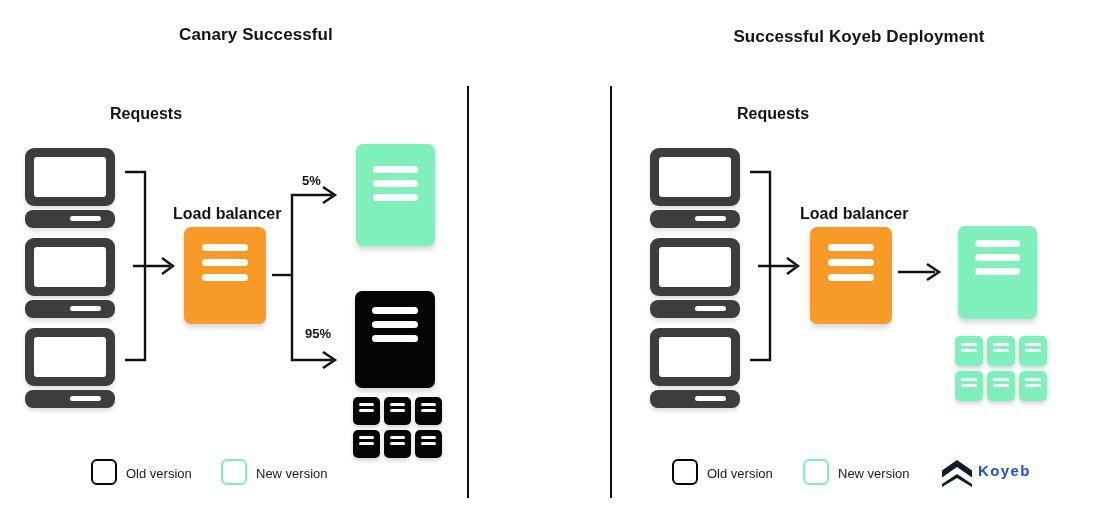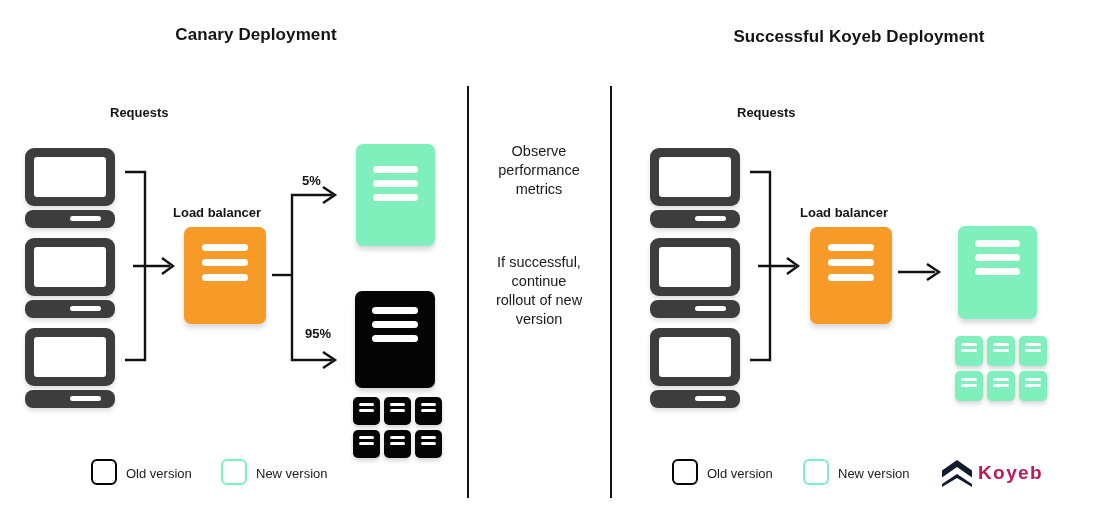--- a/index.html
+++ b/index.html
@@ -2,21 +2,21 @@
 <html><head>
 <meta charset="utf-8">
 <style>
   html,body{margin:0;padding:0;background:#ffffff;}
   body{width:1102px;height:514px;font-family:"Liberation Sans",sans-serif;color:#111;}
   #canvas{position:relative;width:1102px;height:514px;overflow:hidden;background:#fff;}
 
   .abs{position:absolute;}
 
   .title{font-size:17px;font-weight:bold;color:#141414;text-align:center;letter-spacing:.1px;white-space:nowrap;}
-  .section-label{font-size:13px;font-weight:bold;color:#141414;white-space:nowrap;}
+  .section-label{font-size:16px;font-weight:bold;color:#141414;white-space:nowrap;}
   .pct-label{font-size:13px;font-weight:bold;color:#111;white-space:nowrap;}
   .mid-text{font-size:14.5px;line-height:19px;color:#1a1a1a;text-align:center;font-weight:400;}
   .legend-text{font-size:13px;color:#1a1a1a;white-space:nowrap;}
 
   .divider{background:#111;width:2px;}
 
   
   .computer{width:98px;height:84px;}
   .computer .mon{position:absolute;left:0;top:0;width:90px;height:58px;background:#3d3d3d;
       border-radius:9px;box-shadow:0 3px 4px rgba(0,0,0,.13);}
@@ -30,28 +30,28 @@
   .card .ln{position:absolute;background:#fff;border-radius:4px;height:7px;}
 
   
   .node{border-radius:5px;box-shadow:0 3px 4px rgba(0,0,0,.16);}
   .node .nl{position:absolute;background:#fff;border-radius:2px;height:3px;left:6px;right:6px;}
 
   
   .sw{width:26px;height:26px;border-radius:6px;background:#fff;box-sizing:border-box;}
 
   svg{display:block;overflow:visible;}
-  .koyeb-word{font-size:19px;font-weight:bold;color:#be185d;letter-spacing:1.4px;font-family:"Liberation Sans",sans-serif;}
+  .koyeb-word{font-size:15px;font-weight:bold;color:#1d4ed8;letter-spacing:1.4px;font-family:"Liberation Sans",sans-serif;}
 </style>
 </head>
 <body>
 
 <div id="canvas">
 
-  <div class="abs title" style="left:90px;top:25px;width:332px;">Canary Deployment</div>
+  <div class="abs title" style="left:90px;top:25px;width:332px;">Canary Successful</div>
   <div class="abs title" style="left:690px;top:27px;width:338px;">Successful Koyeb Deployment</div>
 
   <div class="abs divider" style="left:467px;top:86px;height:412px;"></div>
   <div class="abs divider" style="left:610px;top:86px;height:412px;"></div>
 
   <div class="abs section-label" style="left:110px;top:105px;">Requests</div>
 
   <div class="abs computer" style="left:25px;top:148px;">
     <div class="mon"></div>
       <div class="scr"></div>
@@ -129,22 +129,20 @@
   <div class="abs node" style="left:415px;top:430px;width:27px;height:28px;background:#050505;">
       <div class="nl" style="top:6px;"></div>
       <div class="nl" style="top:12px;"></div>
     </div>
 
   <div class="abs sw" style="left:91px;top:459px;border:2.5px solid #050505;"></div>
   <div class="abs legend-text" style="left:126px;top:466px;">Old version</div>
   <div class="abs sw" style="left:221px;top:459px;border:2.5px solid #7FEFBC;"></div>
   <div class="abs legend-text" style="left:256px;top:466px;">New version</div>
 
-  <div class="abs mid-text" style="left:482px;top:142px;width:114px;">Observe<br>performance<br>metrics</div>
-  <div class="abs mid-text" style="left:478px;top:253px;width:122px;">If successful,<br>continue<br>rollout of new<br>version</div>
 
   <div class="abs section-label" style="left:737px;top:105px;">Requests</div>
 
   <div class="abs computer" style="left:650px;top:148px;">
     <div class="mon"></div>
       <div class="scr"></div>
       <div class="base"></div>
       <div class="slot"></div>
   </div>
   <div class="abs computer" style="left:650px;top:238px;">

